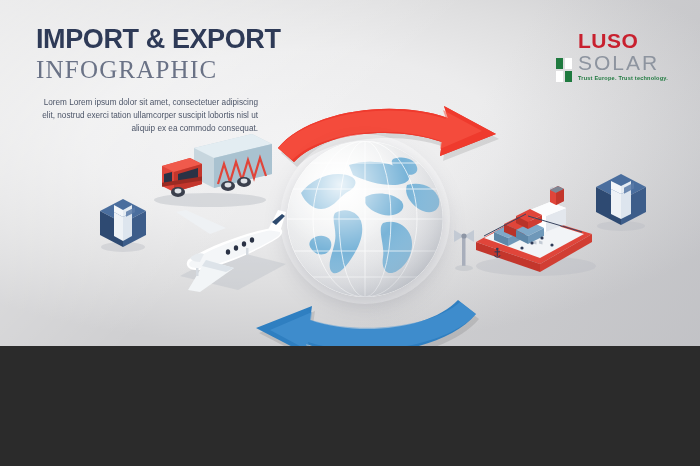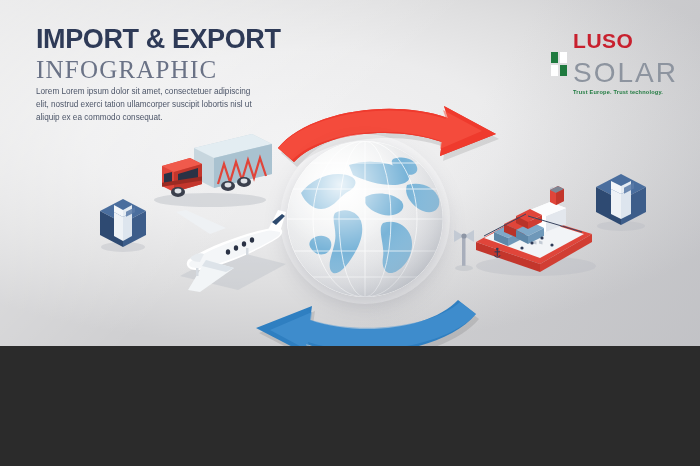--- a/index.html
+++ b/index.html
@@ -10,30 +10,30 @@
   }
   #stage:before{content:"";position:absolute;inset:0;
     background:linear-gradient(135deg,rgba(255,255,255,.55) 0%,rgba(255,255,255,0) 45%),
                linear-gradient(300deg,rgba(160,162,170,.28) 0%,rgba(255,255,255,0) 40%);
     pointer-events:none;}
 
   
   .hdr{position:absolute;left:36px;top:26px;}
   .t1{font-size:27px;font-weight:bold;color:#2e3a57;letter-spacing:-0.4px;line-height:1;}
   .t2{font-size:25px;color:#6a7286;letter-spacing:1.2px;line-height:1.15;margin-top:3px;font-family:Liberation Serif, serif;}
-  .lead{width:222px;font-size:8.2px;line-height:1.62;color:#4c5568;}
-
-  
-  .logo{position:absolute;right:22px;top:30px;display:flex;align-items:center;gap:6px;}
+  .lead{margin-top:11px;width:222px;font-size:8.2px;line-height:1.62;color:#4c5568;text-align:right;}
+
+  
+  .logo{position:absolute;right:32px;top:30px;display:flex;align-items:flex-end;gap:6px;}
   .logomark{display:grid;grid-template-columns:7px 7px;grid-template-rows:11px 11px;gap:2px;margin-top:2px;}
   .logomark i{display:block;background:#1f7a3f;}
   .logomark i.w{background:#ffffff;}
   .logotext{line-height:1;}
   .lt1{font-size:21px;font-weight:bold;color:#c8202e;letter-spacing:0.5px;}
-  .lt2{font-size:28px;color:#8d949f;letter-spacing:2px;margin-top:8px;}
+  .lt2{font-size:21px;color:#8d949f;letter-spacing:2px;margin-top:1px;}
   .lt3{font-size:5.6px;color:#1f7a3f;font-weight:bold;letter-spacing:.2px;margin-top:3px;}
 
   
   .globe{position:absolute;left:287px;top:141px;width:156px;height:156px;border-radius:50%;
     background:radial-gradient(circle at 34% 28%, #ffffff 0%, #f0f1f2 34%, #dcdde0 68%, #c3c5c9 100%);
     box-shadow:0 8px 22px rgba(90,95,110,.28), 0 0 0 7px rgba(255,255,255,.45);}
   .globe svg{position:absolute;inset:0;}
 
   
   .arrow{position:absolute;}

